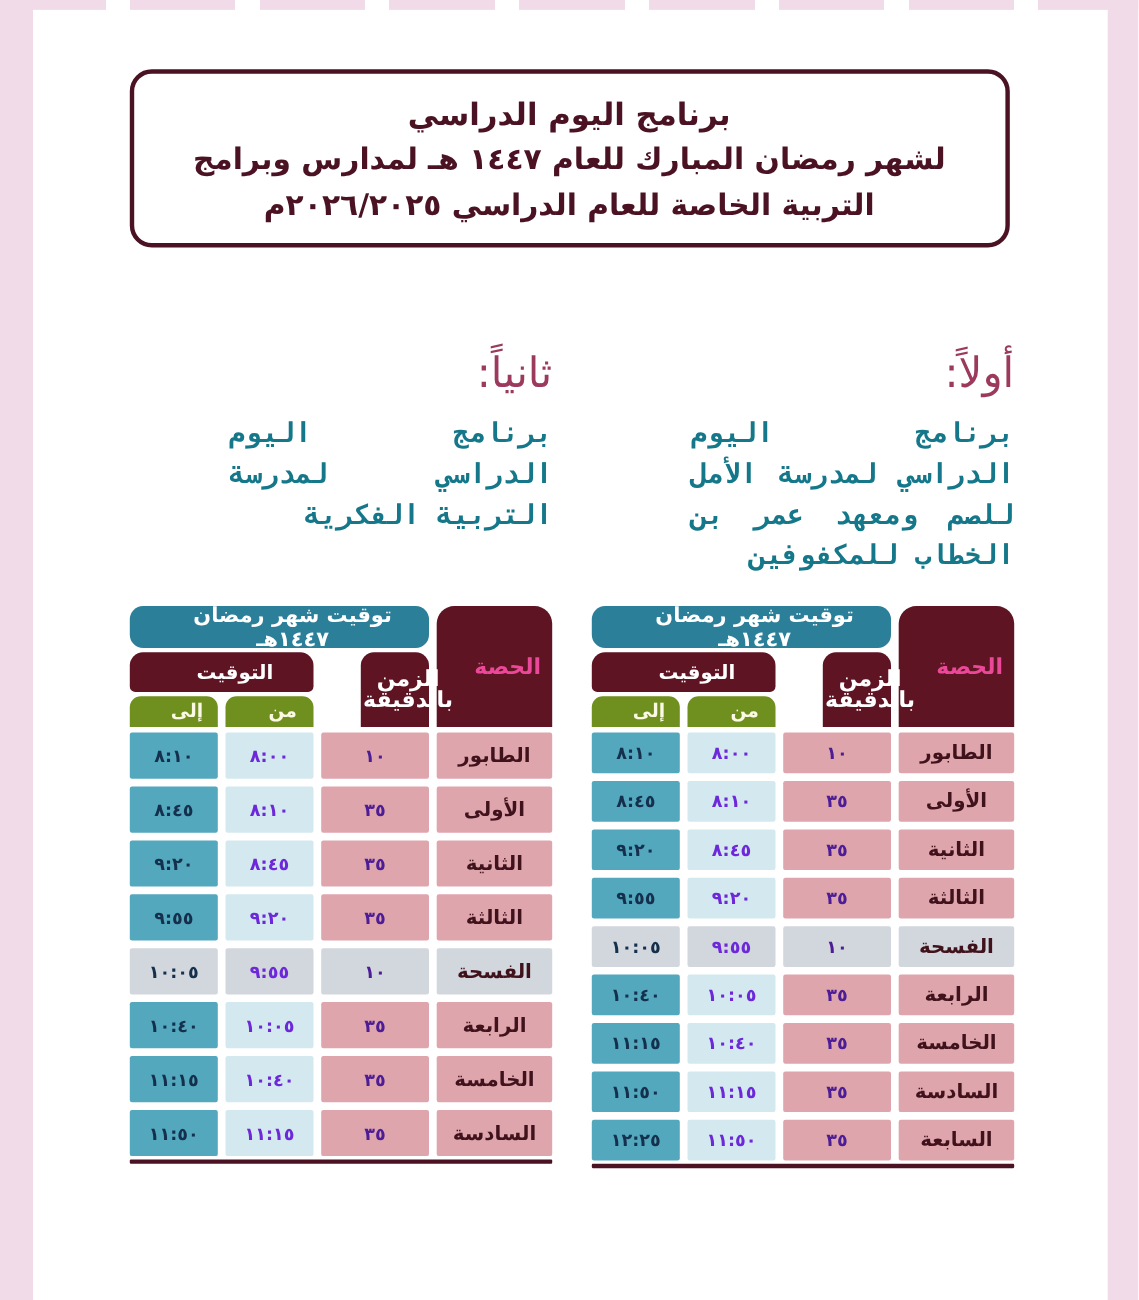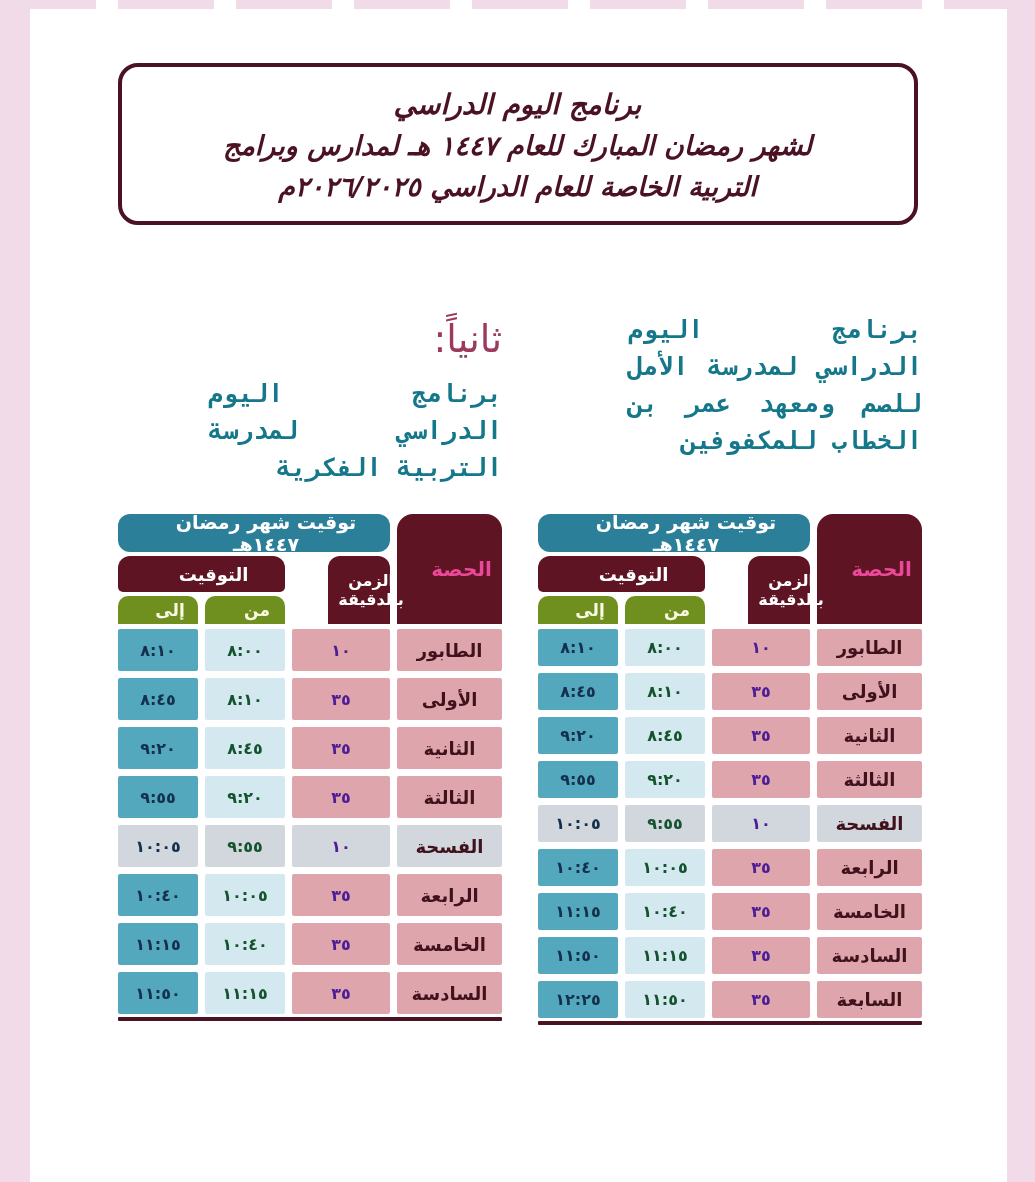--- a/index.html
+++ b/index.html
@@ -25,21 +25,21 @@
     position:relative; z-index:2;
     width:800px; margin:63px auto 0;
     min-height:162px;
     background:#ffffff;
     border:4px solid #4a1222;
     border-radius:20px;
     padding:17px 28px 14px;
     text-align:center;
     color:#4a1222;
   }
-  .title-line { font-weight:bold; line-height:41px;font-style:italic; }
+  .title-line { font-weight:bold; line-height:41px; }
   .title-line-1 { font-size:28px; }
   .title-line-2, .title-line-3 { font-size:27px; }
 
   
   .sections-row {
     position:relative; z-index:2;
     display:flex; gap:36px;
     padding:0 113px;
     margin-top:88px;
   }
@@ -78,41 +78,41 @@
       "hassa zaman tawq tawq"
       "hassa zaman min  ila";
   }
   .h-cell {
     display:flex; flex-direction:column;
     align-items:center; justify-content:center;
     color:#ffffff; font-weight:bold; text-align:center;padding-left:24px;
   }
   .h-period   { grid-area:hassa; background:#5e1423; border-radius:16px 16px 0 0; font-size:20px; color:#ec4899; }
   .h-timing-title { grid-area:teal; background:#2b7f99; border-radius:12px; font-size:19px; }
-  .h-duration { grid-area:zaman; background:#5e1423; border-radius:12px 12px 0 0; font-size:16px; line-height:19px;margin-left:36px; }
+  .h-duration { grid-area:zaman; background:#5e1423; border-radius:12px 12px 0 0; font-size:20px; line-height:19px;margin-left:36px; }
   .h-timing   { grid-area:tawq;  background:#5e1423; border-radius:12px 12px 5px 5px; font-size:18px; }
   .h-from     { grid-area:min; background:#6f8f1f; border-radius:10px 10px 0 0; font-size:17px; color:#fbf9e4; }
   .h-to       { grid-area:ila; background:#6f8f1f; border-radius:10px 10px 0 0; font-size:17px; color:#fbf9e4; }
 
   .tbody { display:grid; row-gap:7px; margin-top:5px; }
   .trow {
     display:grid;
     grid-template-columns:105px 98px 80px 80px;
     column-gap:7px;
   }
   .cell {
     display:flex; align-items:center; justify-content:center;
     border-radius:2px;
     font-weight:bold;
   }
   .table-first  .cell { height:37px; }
   .table-second .cell { height:42px; }
   .period-cell  { background:#dfa5ad; color:#40121c; font-size:18px; }
   .minutes-cell { background:#dfa5ad; color:#4c1d95; font-size:16px; }
-  .from-cell    { background:#d4e9ef; color:#14532d; font-size:16px; }
+  .from-cell    { background:#d4e9ef; color:#6d28d9; font-size:16px; }
   .to-cell      { background:#53a8bd; color:#14304d; font-size:16px; }
   .trow.break .cell { background:#d2d6dd; }
 
   .table-bottom-line {
     height:4px; background:#4a1222; margin-top:3px;
     border-radius:1px;
   }
 </style>
 </head>
 <body>
@@ -122,20 +122,21 @@
 <div class="band-top"></div>
 
 <div class="title-box">
   <div class="title-line title-line-1">برنامج اليوم الدراسي</div>
   <div class="title-line title-line-2">لشهر رمضان المبارك للعام ١٤٤٧ هـ لمدارس وبرامج</div>
   <div class="title-line title-line-3">التربية الخاصة للعام الدراسي ٢٠٢٦/٢٠٢٥م</div>
 </div>
 
 <div class="sections-row">
   <div class="section-col">
+    <div class="section-label">أولاً:</div>
     <div class="section-desc">برنامج اليوم الدراسي لمدرسة الأمل للصم ومعهد عمر بن الخطاب للمكفوفين</div>
   </div>
   <div class="section-col">
     <div class="section-label">ثانياً:</div>
     <div class="section-desc">برنامج اليوم الدراسي لمدرسة التربية الفكرية</div>
   </div>
 </div>
 
 <div class="tables-row">
 

